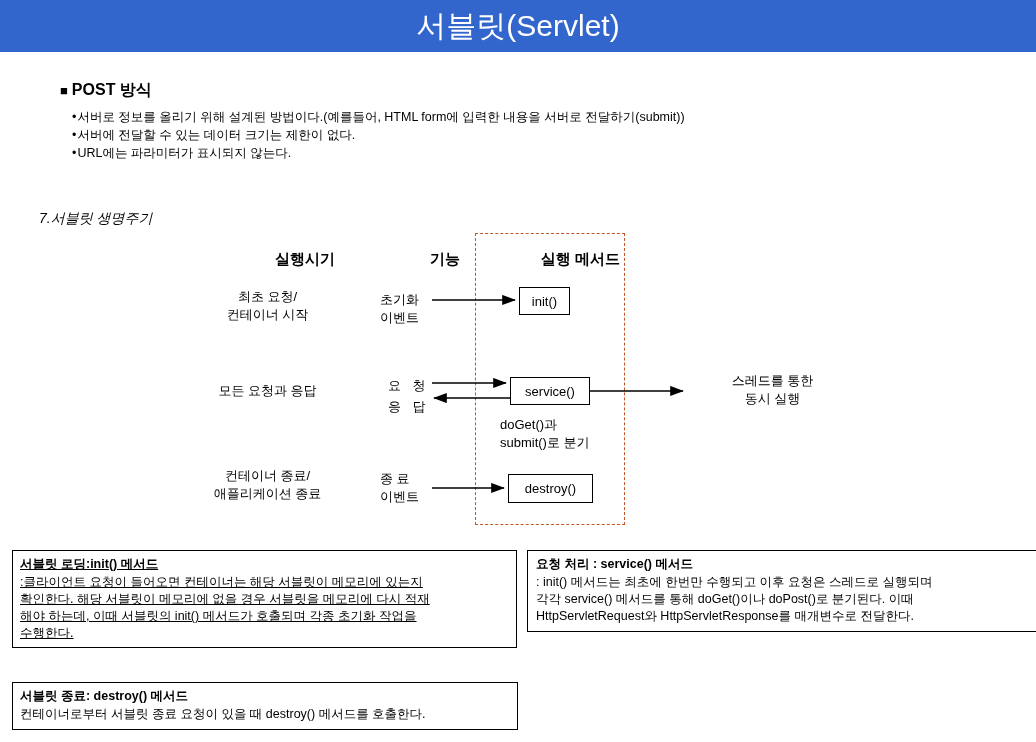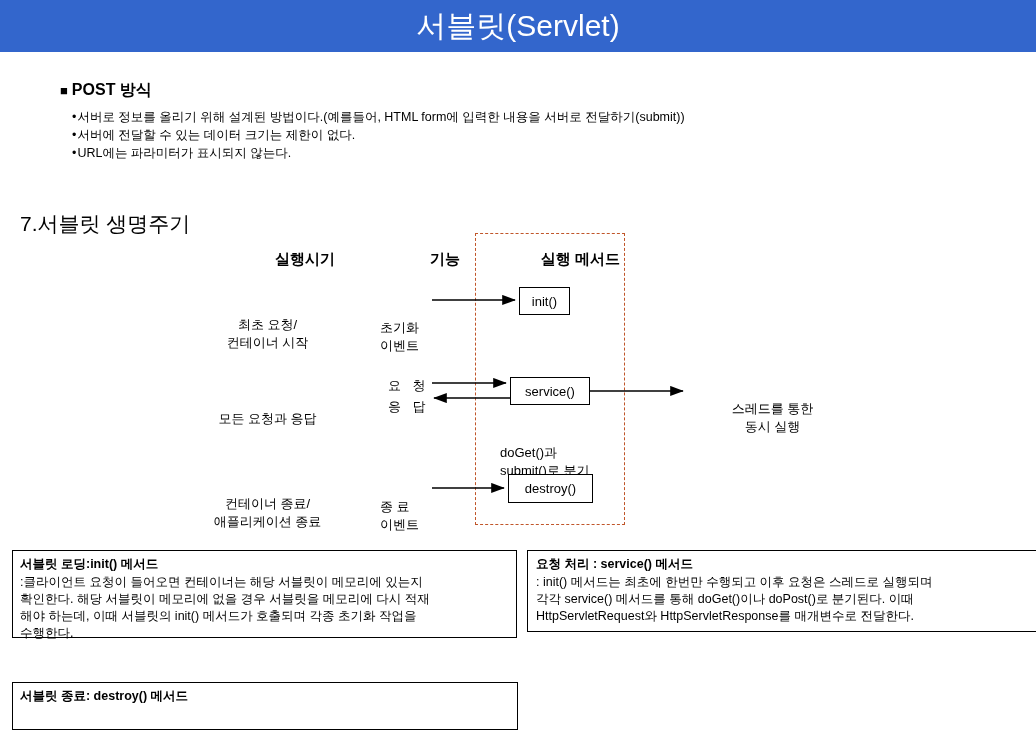--- a/index.html
+++ b/index.html
@@ -57,23 +57,24 @@
     white-space: nowrap;
   }
   .post-bullets .b::before {
     content: "\2022";
     margin-right: 1px;
   }
 
   
   .section-heading {
     position: absolute;
-    left: 20px; top: 210px;
-    font-size: 21px;
-    white-space: nowrap;
+    left: 39px; top: 210px;
+    font-size: 14px;
+    white-space: nowrap;
+    font-style: italic;
   }
 
   
   .diagram {
     position: absolute;
     left: 0; top: 0;
     width: 1036px;
     height: 742px;
     pointer-events: none;
   }
@@ -95,21 +96,20 @@
   .col-head.c1 { left: 200px; top: 250px; width: 135px; }
   .col-head.c2 { left: 370px; top: 250px; width: 90px;  }
   .col-head.c3 { left: 480px; top: 250px; width: 140px; }
 
   .dlabel {
     position: absolute;
     font-size: 13px;
     line-height: 18px;
     white-space: nowrap;
     text-align: center;
-    margin-top: 28px;
   }
   .dlabel.when1 { left: 190px; top: 288px; width: 155px; }
   .dlabel.when2 { left: 190px; top: 382px; width: 155px; }
   .dlabel.when3 { left: 190px; top: 467px; width: 155px; }
 
   .dlabel.func1 { left: 380px; top: 291px; width: 72px; text-align: left; }
   .dlabel.func3 { left: 380px; top: 470px; width: 72px; text-align: left; }
 
   .reqres {
     position: absolute;
@@ -154,21 +154,21 @@
     font-weight: bold;
     white-space: nowrap;
     margin-bottom: 1px;
   }
   .desc-box .dbody {
     font-size: 12.5px;
     line-height: 17px;
   }
   .desc-box .dbody .ln { white-space: nowrap; }
 
-  .desc-left  { left: 12px;  top: 550px; width: 505px; height: 88px; }
+  .desc-left  { left: 12px;  top: 550px; width: 505px; height: 98px; text-decoration: underline; }
   .desc-right { left: 527px; top: 550px; width: 588px; height: 82px; padding-left: 8px; }
   .desc-bot   { left: 12px;  top: 682px; width: 506px; height: 48px; }
 </style>
 </head>
 <body>
 
 <div class="title-bar">
   <span class="title-text">서블릿(Servlet)</span>
 </div>
 
@@ -259,13 +259,16 @@
   <div class="dtitle">요청 처리 : service() 메서드</div>
   <div class="dbody">
     <div class="ln">: init() 메서드는 최초에 한번만 수행되고 이후 요청은 스레드로 실행되며</div>
     <div class="ln">각각 service() 메서드를 통해 doGet()이나 doPost()로 분기된다. 이때</div>
     <div class="ln">HttpServletRequest와  HttpServletResponse를 매개변수로 전달한다.</div>
   </div>
 </div>
 
 <div class="desc-box desc-bot">
   <div class="dtitle">서블릿 종료: destroy() 메서드</div>
+  <div class="dbody">
+    <div class="ln">컨테이너로부터 서블릿 종료 요청이 있을 때 destroy() 메서드를 호출한다.</div>
+  </div>
 </div>
 
 </body></html>

